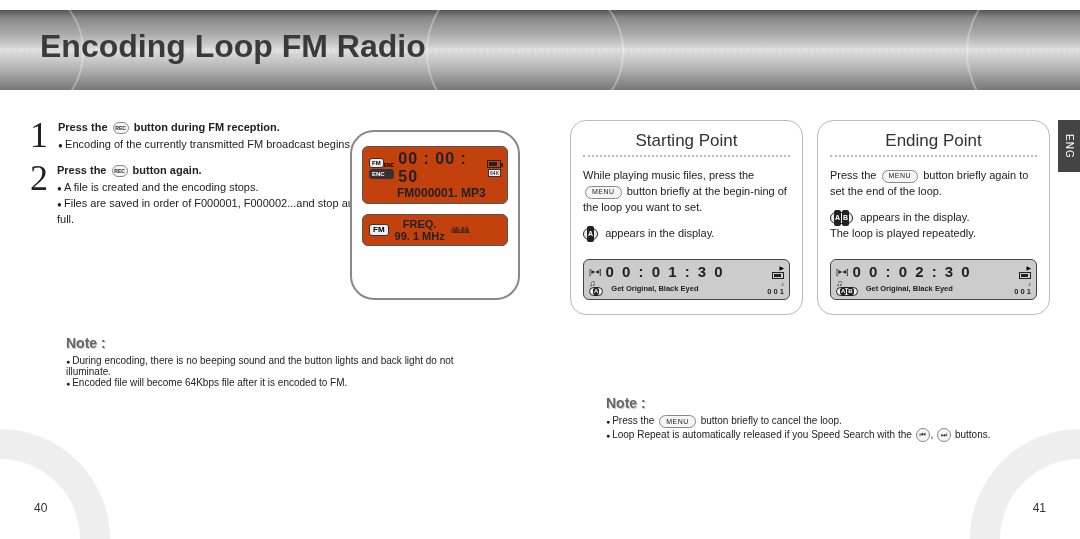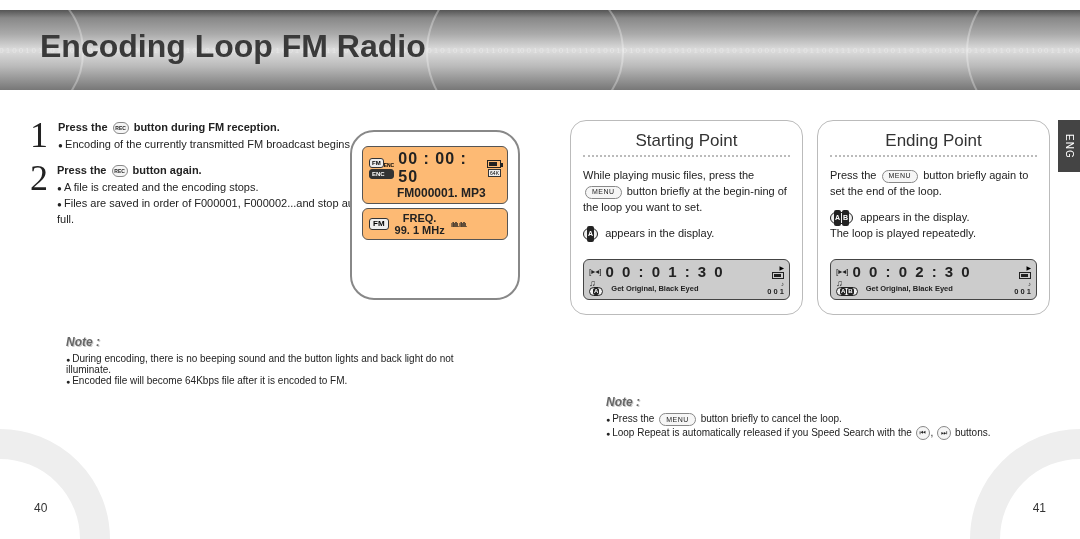--- a/index.html
+++ b/index.html
@@ -96,23 +96,23 @@
     position: absolute;
     right: -10px; top: 10px;
     width: 170px; height: 170px;
     border: 2px solid #888;
     border-radius: 24px;
     padding: 14px 10px;
     background: #fff;
   }
   .lcd {
     border: 1px solid #555; border-radius: 6px;
-    background: #fdba74;
+    background: #c2410c;
     padding: 3px 6px;
-    margin-bottom: 4px;
+    margin-bottom: 10px;
   }
   .lcd-row1 { display: flex; align-items: center; gap: 4px; }
   .pill {
     display: inline-block;
     font-size: 6px; font-weight: bold;
     border: 1px solid #333; border-radius: 3px;
     padding: 0 2px; line-height: 8px;
     background: #eee;
   }
   .pill.inv { background: #333; color: #fff; border-color: #333; }
@@ -120,31 +120,31 @@
   .lcd .batt {
     width: 14px; height: 8px; border: 1px solid #222;
     position: relative; display: inline-block;
   }
   .lcd .batt::after { content:""; position:absolute; right:-3px; top:2px; width:2px; height:4px; background:#222; }
   .lcd .batt .fill { position:absolute; left:1px; top:1px; bottom:1px; width:70%; background:#222; }
   .lcd-file { font-size: 12px; font-weight: bold; color: #222; padding-left: 28px; }
   .rate-tag { font-size:5px; border:1px solid #333; padding:0 1px; background:#eee; }
   .lcd2-row { display:flex; align-items:center; gap:6px; }
   .lcd2-col { display:flex; flex-direction:column; align-items:center; font-size:11px; font-weight:bold; color:#222; }
-  .wave { flex:1; font-size:8px; letter-spacing:-1px; color:#222; overflow:hidden; white-space:nowrap; }
+  .wave { flex:1; font-size:8px; letter-spacing:-1px; color:#222; overflow:hidden; white-space:nowrap;font-family:Liberation Serif, serif; }
   
   .notes {
     position: absolute;
     left: 36px; right: 10px;
     font-size: 10px; color: #222;
   }
   .notes.page40 { top: 215px; }
   .notes.page41 { top: 275px; }
   .note-head {
-    font-weight: bold; font-size: 12px; font-style: italic;
+    font-weight: bold; font-size: 14px; 
     color: #666; text-shadow: 1px 1px 0 #ccc;
     margin-bottom: 4px;
   }
   .notes ul { list-style:none; }
   .notes li::before { content:"● "; font-size:7px; }
   .menu-pill {
     display:inline-flex; align-items:center; justify-content:center;
     border:1px solid #888; border-radius:9px;
     font-size:7px; padding:0 6px; height:13px;
     background:#f6f6f6; vertical-align:middle; margin:0 2px;

